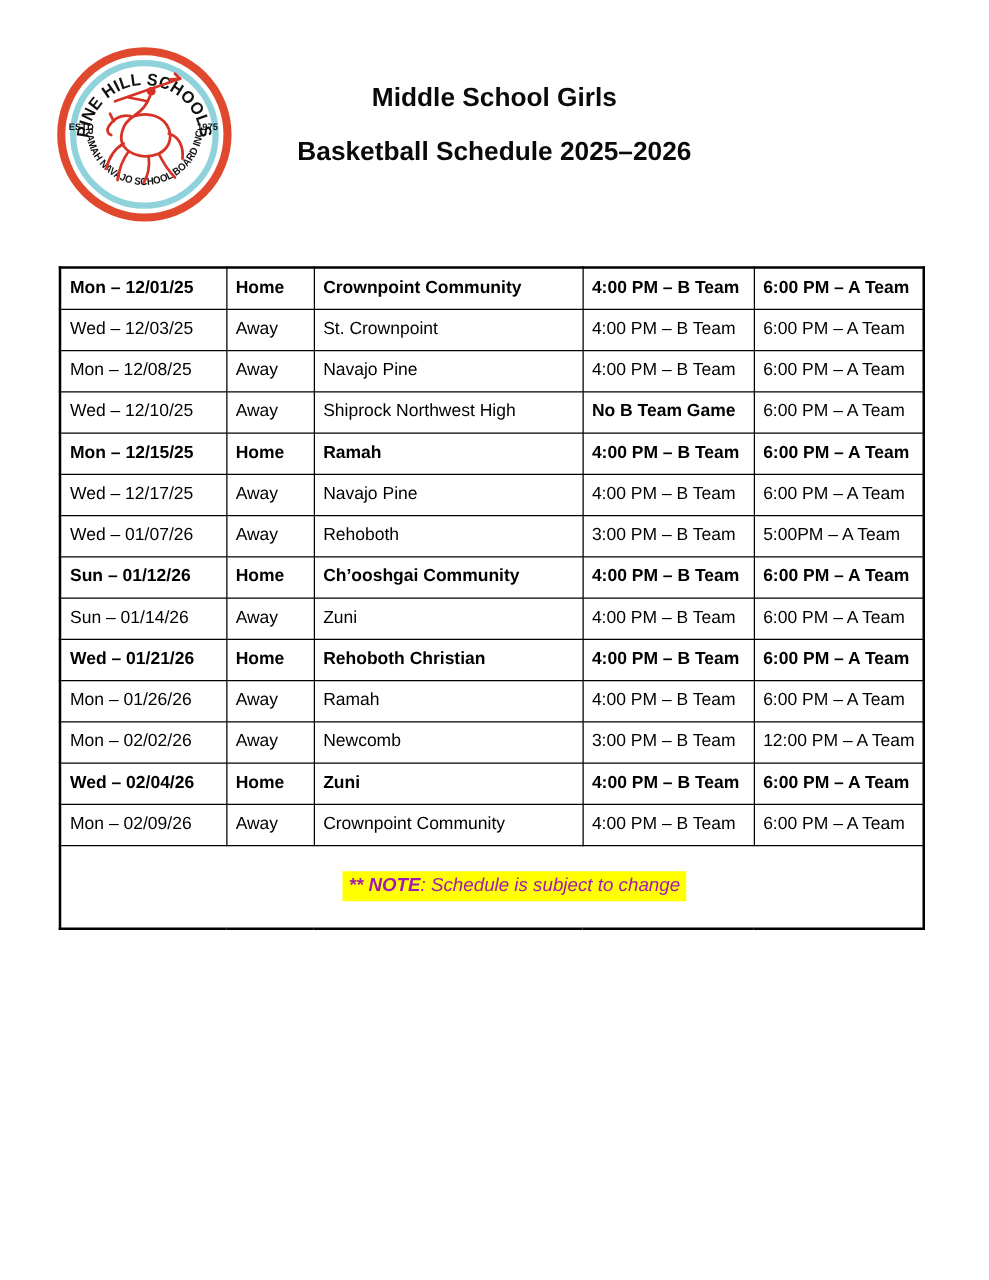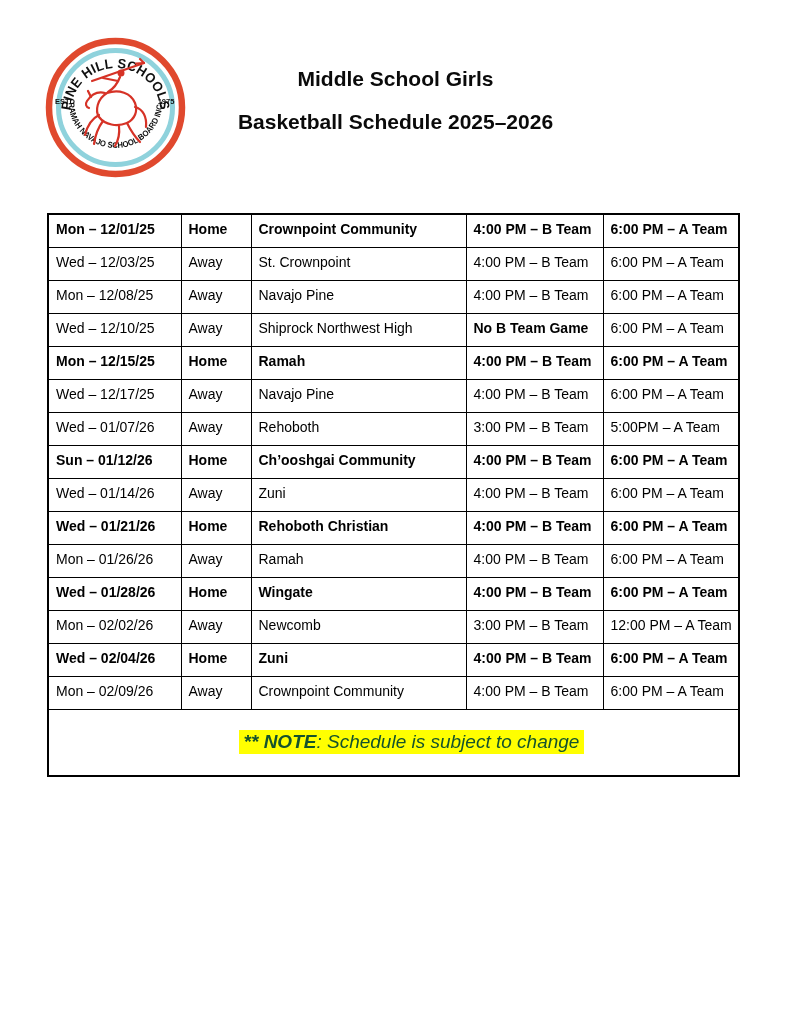--- a/index.html
+++ b/index.html
@@ -21,22 +21,22 @@
     font-size:14px;line-height:17px;
     padding:6px 4px 0 7px;height:33px;box-sizing:border-box;
     vertical-align:top;white-space:nowrap;overflow:hidden;
   }
   tr.bold td{font-weight:700;}
   td.special{font-weight:700;}
   tr.note-row td{
     height:67px;text-align:center;vertical-align:middle;padding:0;
   }
   .note-hl{
-    display:inline-block;font-style:italic;font-size:19px;line-height:24px;
-    padding:0 5px;color:#14532d;margin-left:36px;
+    display:inline-block;font-style:italic;font-size:15px;line-height:24px;
+    padding:0 5px;color:#a21caf;margin-left:36px;
   }
   .note-prefix{font-weight:700;}
 </style>
 </head>
 <body>
 
 <div class="page">
 
   <div class="logo">
     <svg viewBox="0 0 141 141" width="141" height="141">
@@ -138,44 +138,37 @@
           <td>5:00PM – A Team</td>
         </tr>
         <tr class="bold">
           <td>Sun – 01/12/26</td>
           <td>Home</td>
           <td>Ch’ooshgai Community</td>
           <td>4:00 PM – B Team</td>
           <td>6:00 PM – A Team</td>
         </tr>
         <tr>
-          <td>Wed – 01/14/26</td>
+          <td>Sun – 01/14/26</td>
           <td>Away</td>
           <td>Zuni</td>
           <td>4:00 PM – B Team</td>
           <td>6:00 PM – A Team</td>
         </tr>
         <tr class="bold">
           <td>Wed – 01/21/26</td>
           <td>Home</td>
           <td>Rehoboth Christian</td>
           <td>4:00 PM – B Team</td>
           <td>6:00 PM – A Team</td>
         </tr>
         <tr>
           <td>Mon – 01/26/26</td>
           <td>Away</td>
           <td>Ramah</td>
-          <td>4:00 PM – B Team</td>
-          <td>6:00 PM – A Team</td>
-        </tr>
-        <tr class="bold">
-          <td>Wed – 01/28/26</td>
-          <td>Home</td>
-          <td>Wingate</td>
           <td>4:00 PM – B Team</td>
           <td>6:00 PM – A Team</td>
         </tr>
         <tr>
           <td>Mon – 02/02/26</td>
           <td>Away</td>
           <td>Newcomb</td>
           <td>3:00 PM – B Team</td>
           <td>12:00 PM – A Team</td>
         </tr>

